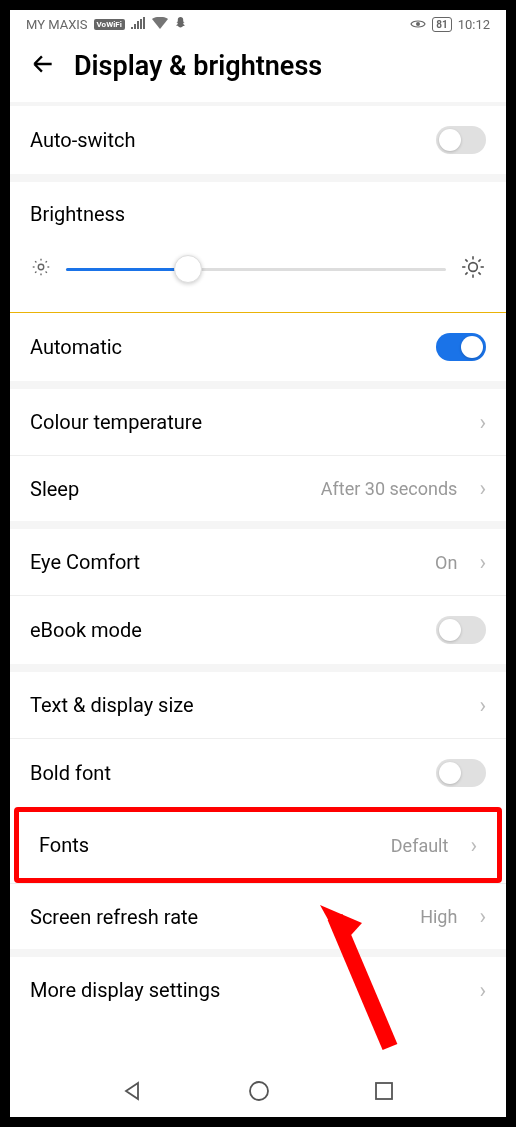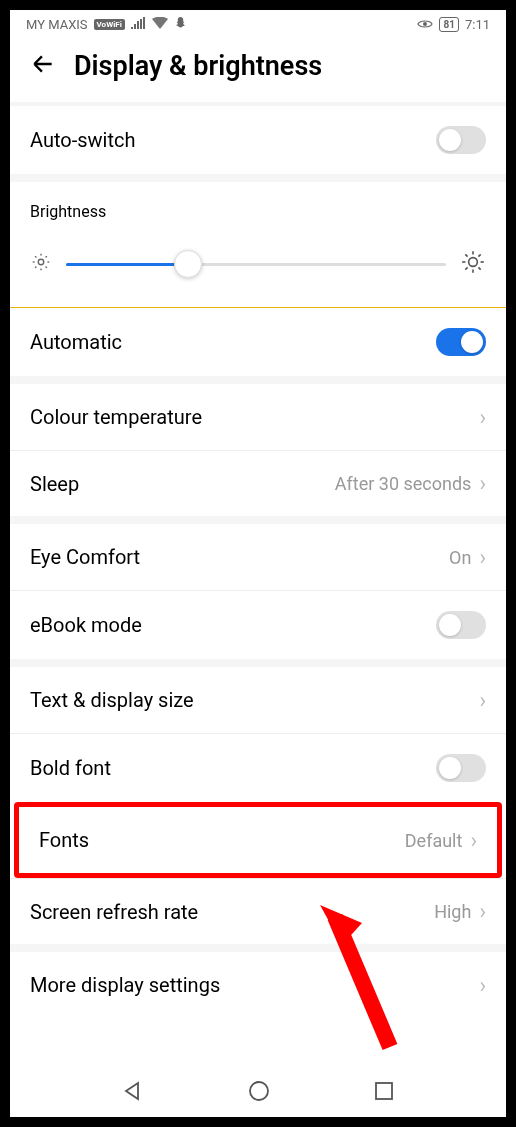--- a/index.html
+++ b/index.html
@@ -78,21 +78,21 @@
       text-align: right;
     }
     .row-value {
       font-size: 18px;
       color: #999;
       margin-right: 6px;
     }
     .row-right {
       display: flex;
       align-items: center;
-      gap: 2px;
+      gap: 16px;
     }
     .chevron {
       color: #bbb;
       font-size: 22px;
     }
     .toggle {
       width: 50px;
       height: 28px;
       border-radius: 14px;
       position: relative;
@@ -111,21 +111,21 @@
       box-shadow: 0 1px 3px rgba(0,0,0,0.2);
     }
     .toggle-off::after { left: 3px; }
     .toggle-on::after { right: 3px; }
     .brightness-section {
       padding: 20px 20px 28px 20px;
       background: #fff;
       border-top: 8px solid #f5f5f5;
     }
     .brightness-label {
-      font-size: 16px;
+      font-size: 20px;
       color: #000;
       margin-bottom: 28px;
     }
     .slider-container {
       display: flex;
       align-items: center;
       gap: 14px;
     }
     .sun-icon { color: #666; }
     .slider-track {
@@ -213,21 +213,21 @@
     <div class="status-right">
       <span>
         <svg width="16" height="10" viewBox="0 0 16 10">
             <path fill="none" stroke="#666" stroke-width="1.2" d="M1 5c2-4 12-4 14 0-2 4-12 4-14 0z"></path>
             <circle cx="8" cy="5" r="2" fill="#666"></circle>
           </svg>
       </span>
       <span class="battery-box">
           <span>81</span>
         </span>
-      <span>7:11</span>
+      <span>10:12</span>
     </div>
   </div>
 
   <div class="header">
     <span class="back-arrow">
       <svg width="26" height="26" viewBox="0 0 24 24">
           <path fill="none" stroke="#000" stroke-width="2.2" d="M20 12H4m0 0l7-7m-7 7l7 7"></path>
         </svg>
     </span>
     <span class="title">Display &amp; brightness</span>

